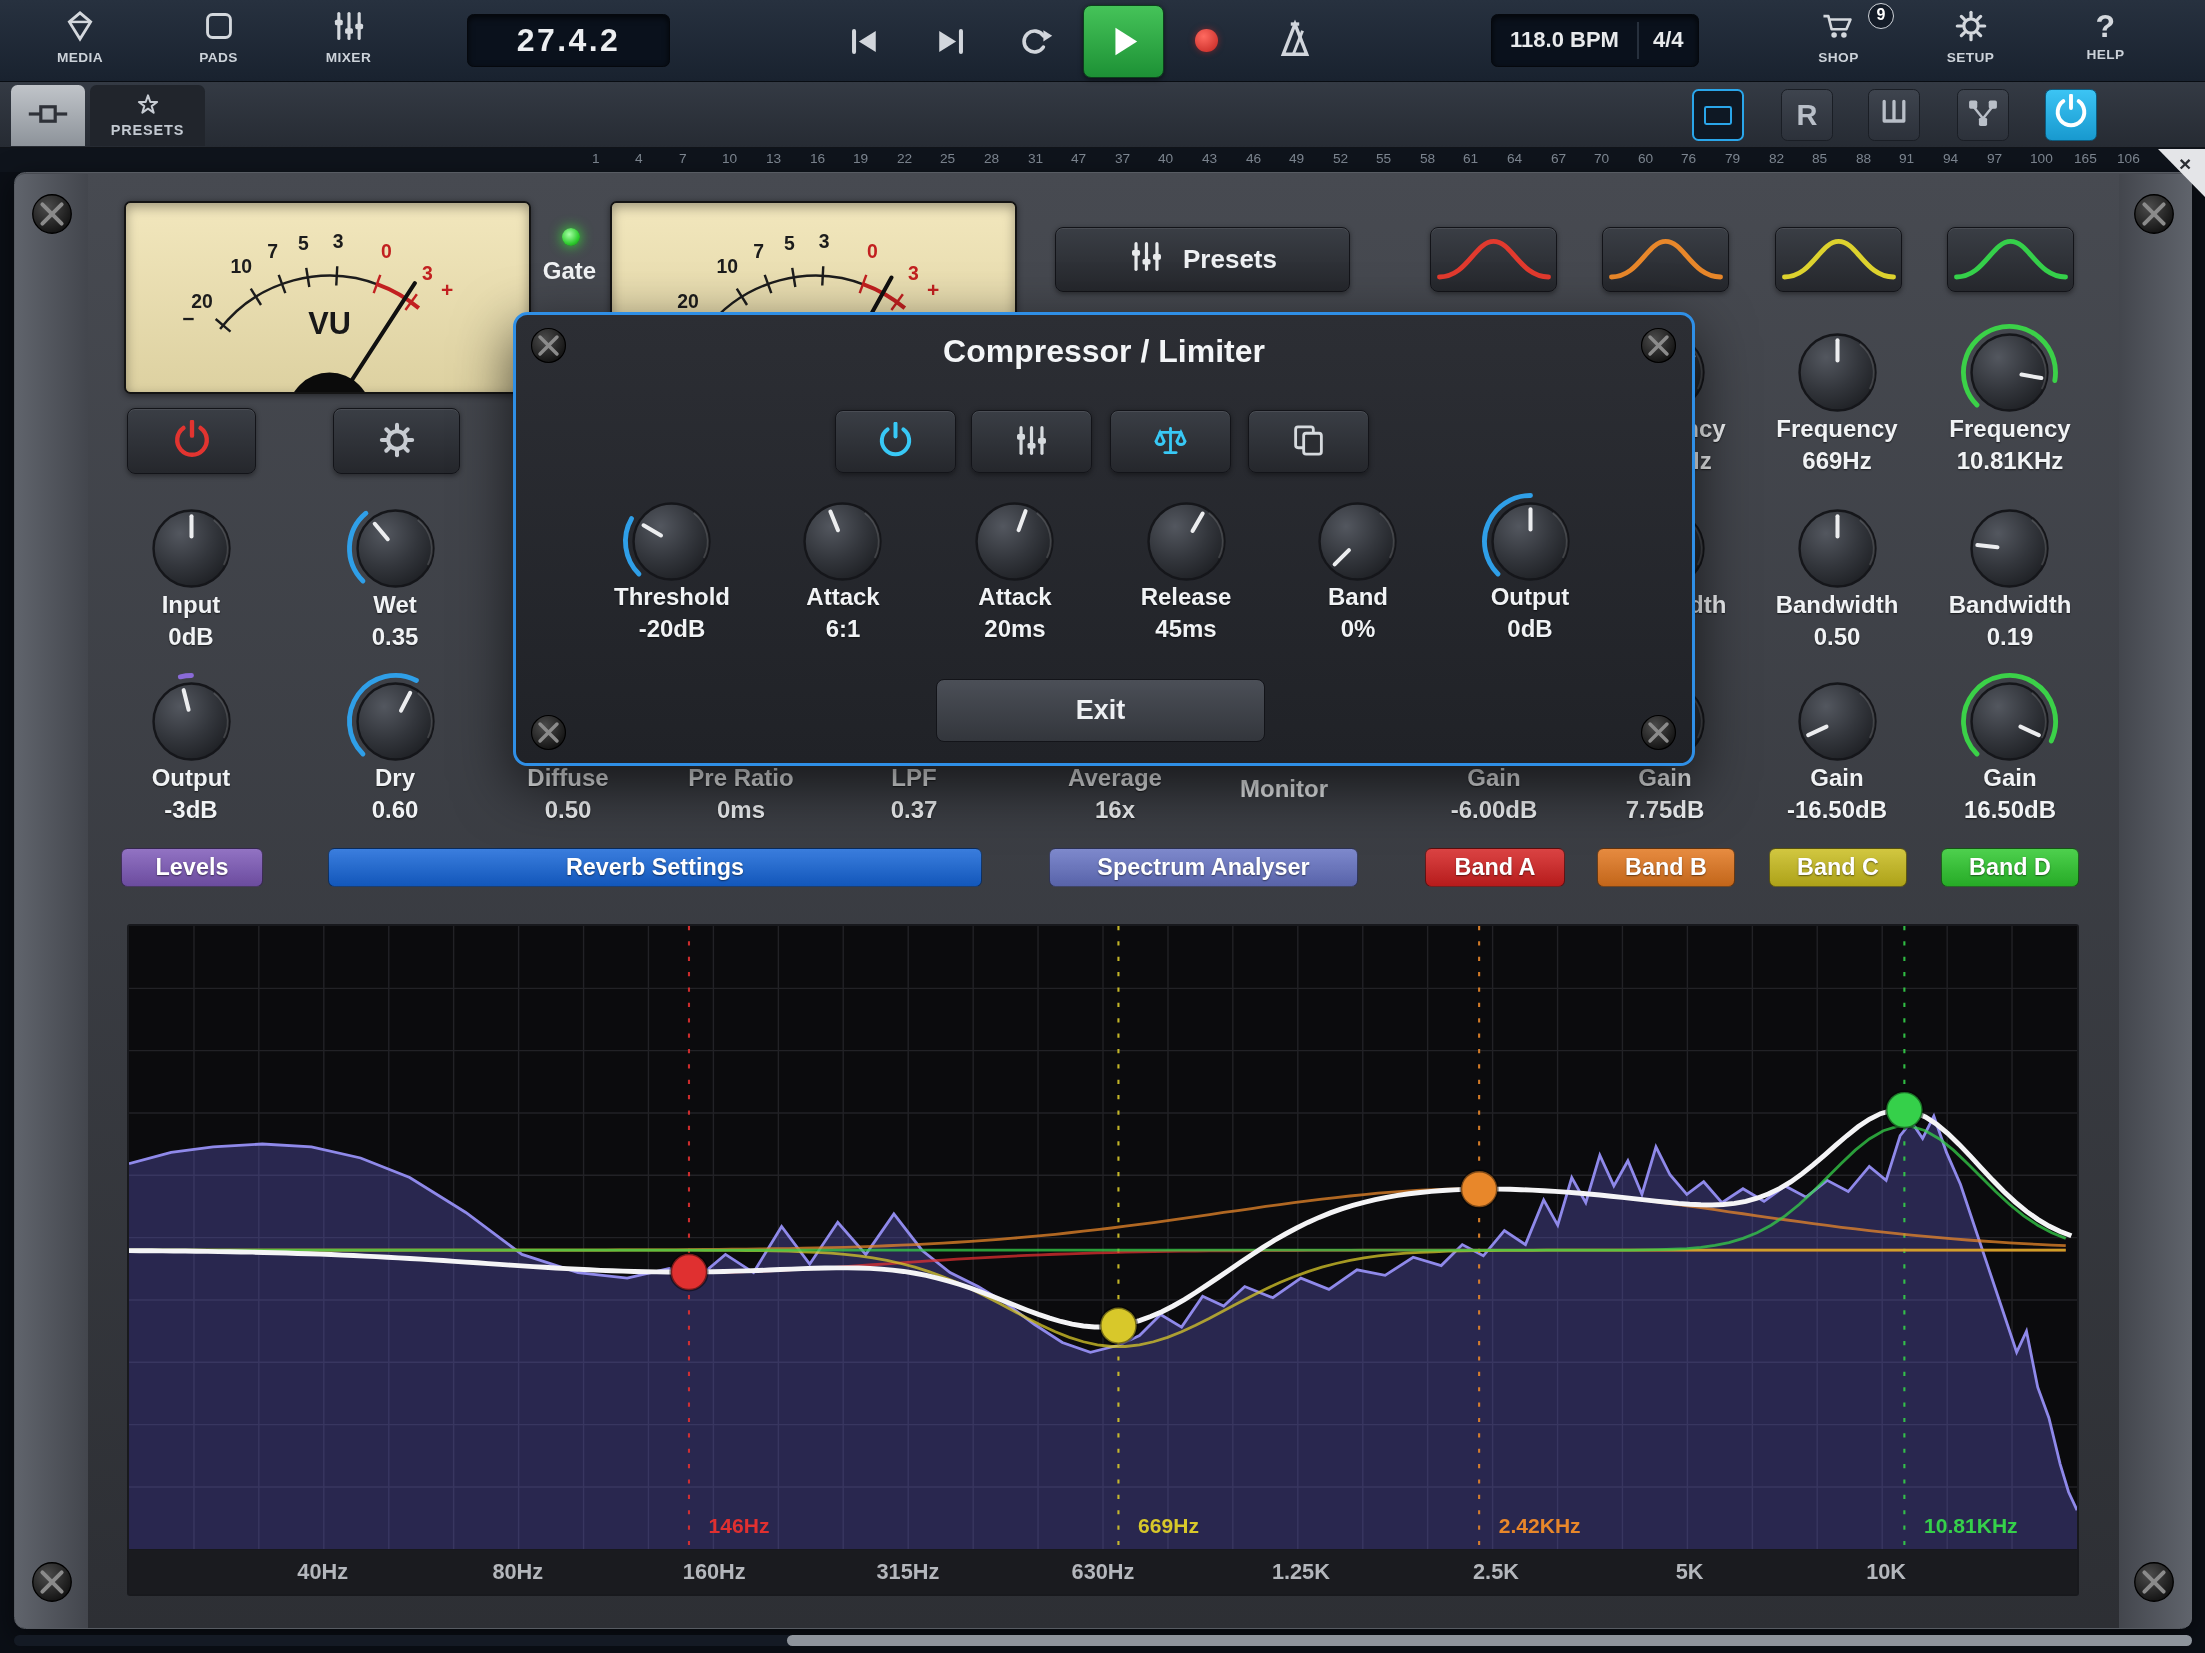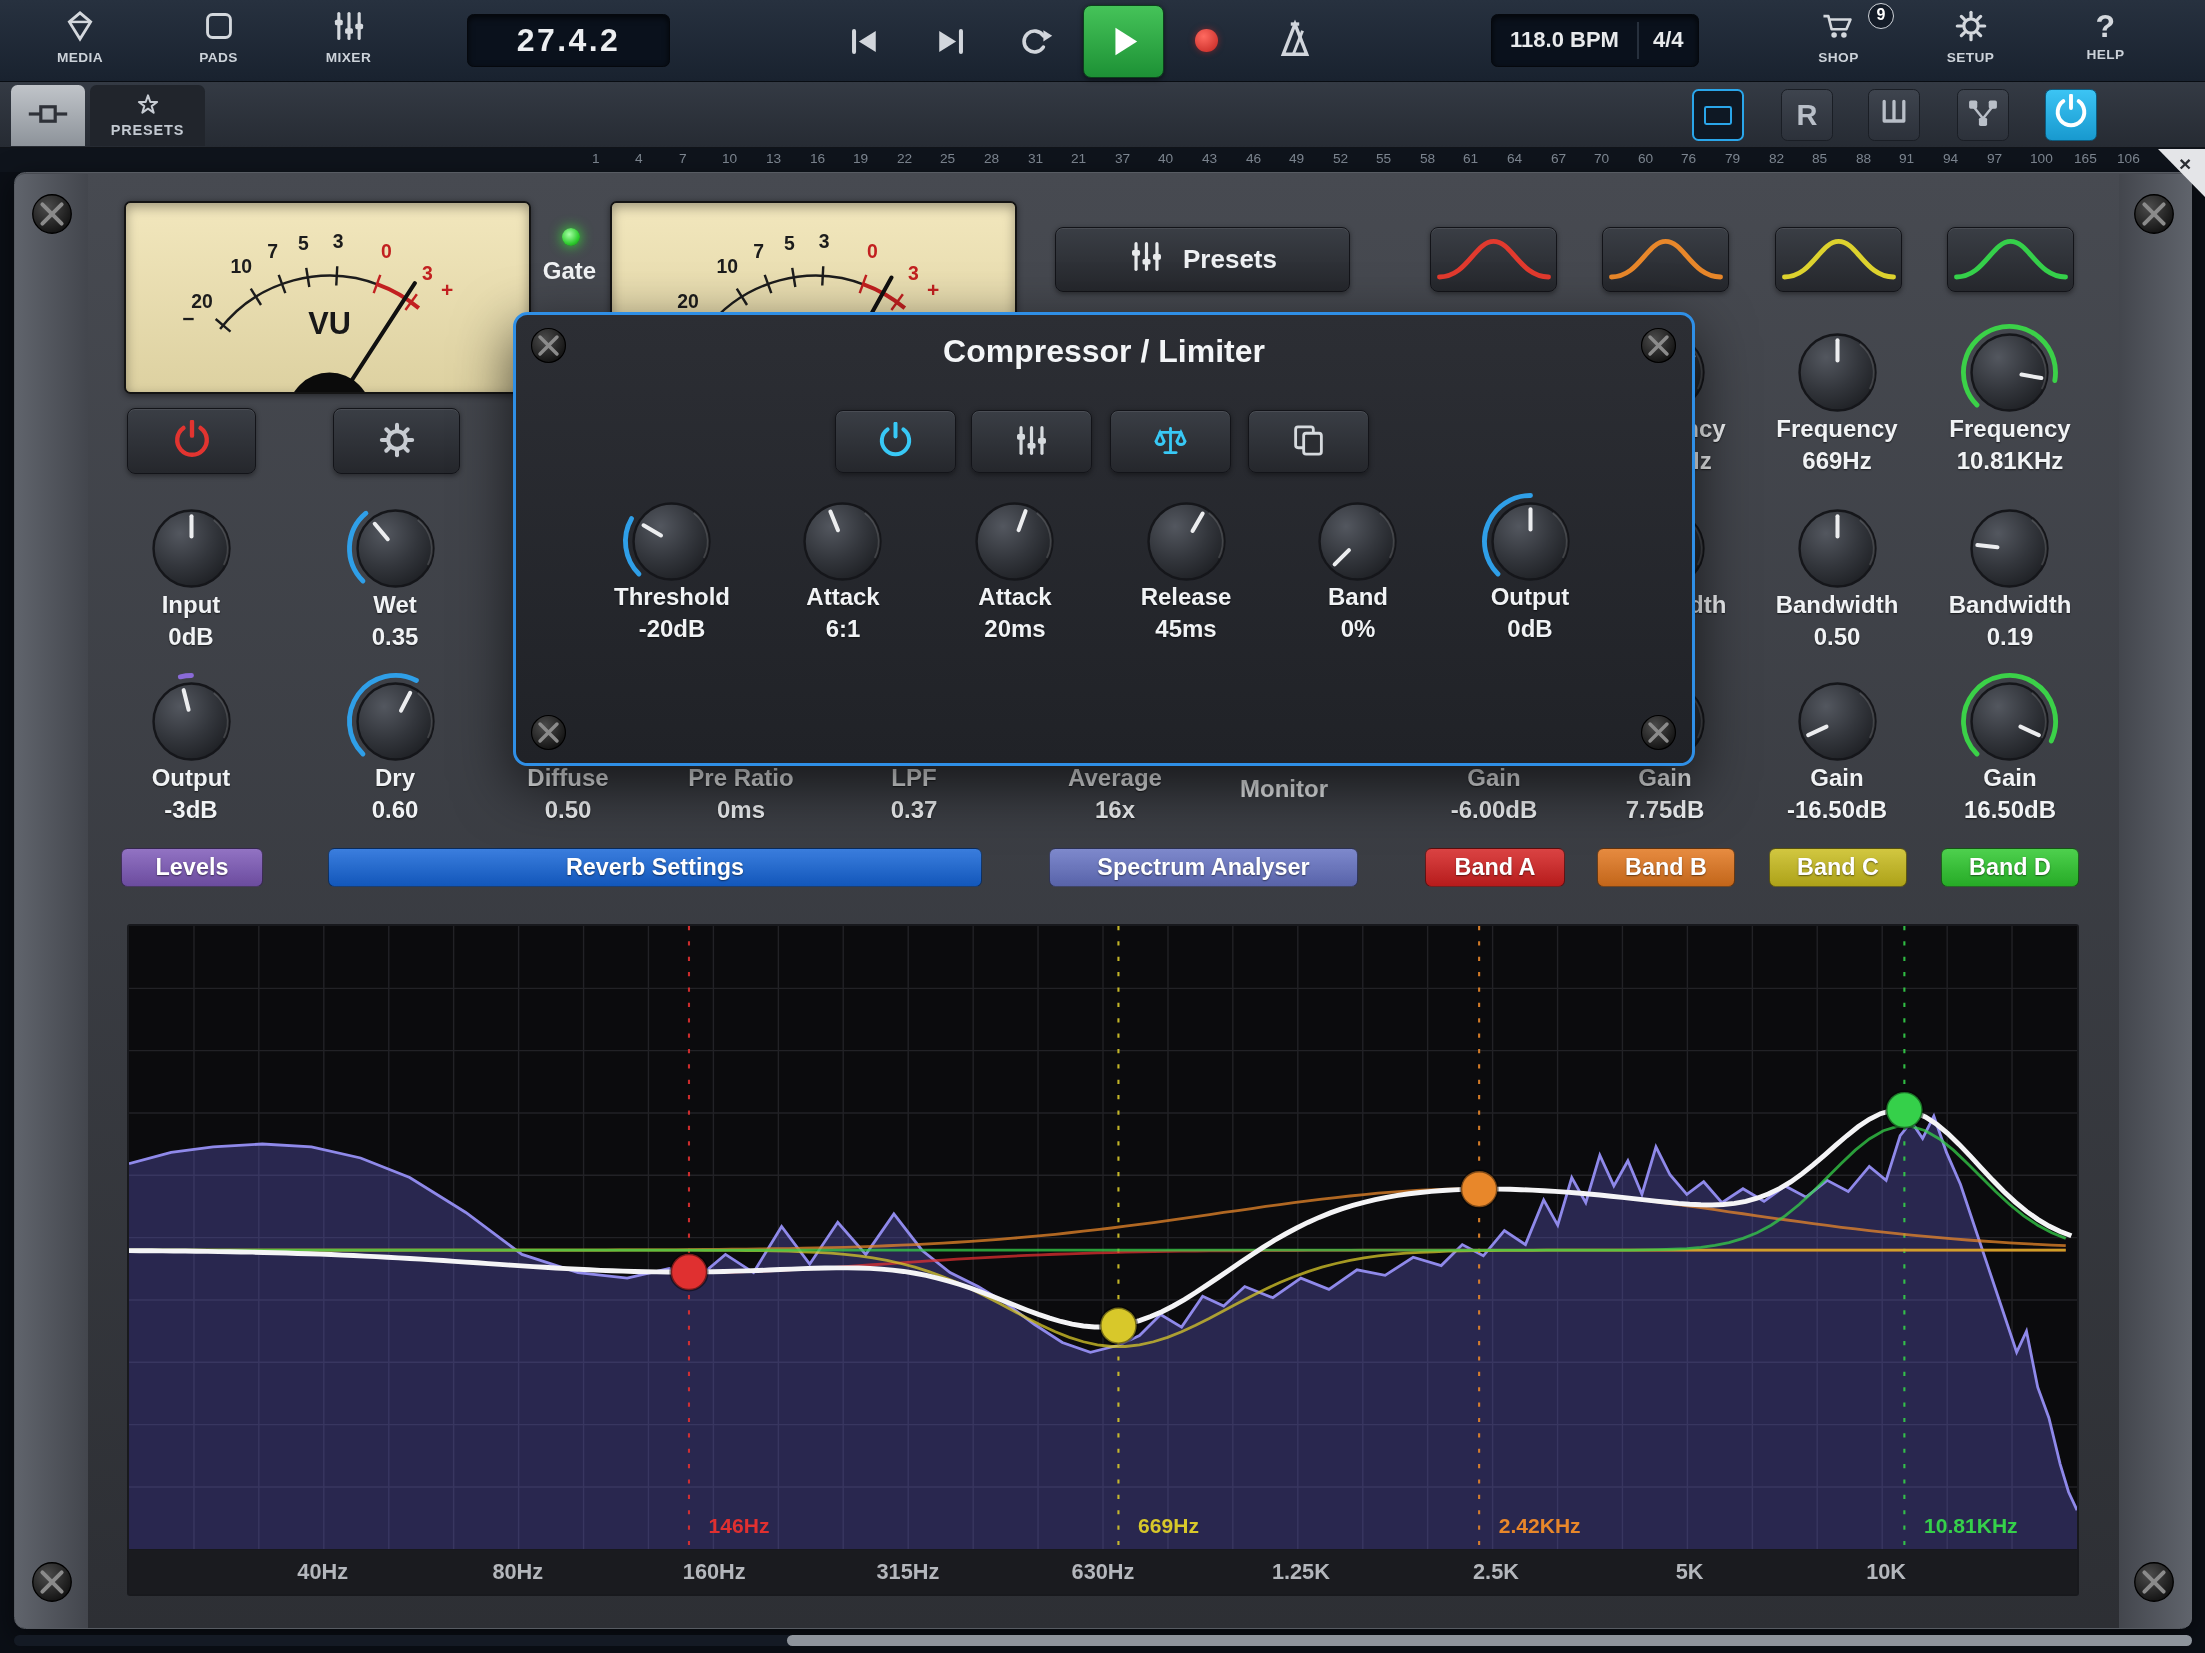--- a/index.html
+++ b/index.html
@@ -250,21 +250,21 @@
       <span class="rnum" style="left: 635px;">4</span>
       <span class="rnum" style="left: 679px;">7</span>
       <span class="rnum" style="left: 722px;">10</span>
       <span class="rnum" style="left: 766px;">13</span>
       <span class="rnum" style="left: 810px;">16</span>
       <span class="rnum" style="left: 853px;">19</span>
       <span class="rnum" style="left: 897px;">22</span>
       <span class="rnum" style="left: 940px;">25</span>
       <span class="rnum" style="left: 984px;">28</span>
       <span class="rnum" style="left: 1028px;">31</span>
-      <span class="rnum" style="left: 1071px;">21</span>
+      <span class="rnum" style="left: 1071px;">47</span>
       <span class="rnum" style="left: 1115px;">37</span>
       <span class="rnum" style="left: 1158px;">40</span>
       <span class="rnum" style="left: 1202px;">43</span>
       <span class="rnum" style="left: 1246px;">46</span>
       <span class="rnum" style="left: 1289px;">49</span>
       <span class="rnum" style="left: 1333px;">52</span>
       <span class="rnum" style="left: 1376px;">55</span>
       <span class="rnum" style="left: 1420px;">58</span>
       <span class="rnum" style="left: 1463px;">61</span>
       <span class="rnum" style="left: 1507px;">64</span>
@@ -667,20 +667,23 @@
                 <line x1="-7" y1="15" x2="7" y2="15"></line>
               </g>
             </svg></span>
       </div>
       <div class="btn-dark dlg-btn" id="db-copy">
         <span><svg width="37" height="37" viewBox="-23 -23 46 46">
               <rect x="-16" y="-17" width="22" height="26" rx="3" stroke="#d6dade" stroke-width="3.5" fill="none"></rect>
               <rect x="-6" y="-9" width="22" height="26" rx="3" stroke="#d6dade" stroke-width="3.5" fill="#2a2c31"></rect>
             </svg></span>
       </div>
+      <div id="dlgExit">
+          <span>Exit</span>
+        </div>
     <div class="screw" style="left: 13.7px; top: 12px; width: 37px; height: 37px;"><svg viewBox="-24 -24 48 48" width="100%" height="100%">
             <circle r="22" fill="url(#sgrad)" stroke="#000" stroke-width="1.5"></circle>
             <line x1="-11" y1="-11" x2="11" y2="11" stroke="#8b8b8b" stroke-width="4.5" stroke-linecap="round"></line>
             <line x1="11" y1="-11" x2="-11" y2="11" stroke="#8b8b8b" stroke-width="4.5" stroke-linecap="round"></line>
           </svg></div>
         <div class="screw" style="left: 1124px; top: 12px; width: 37px; height: 37px;"><svg viewBox="-24 -24 48 48" width="100%" height="100%">
             <circle r="22" fill="url(#sgrad)" stroke="#000" stroke-width="1.5"></circle>
             <line x1="-11" y1="-11" x2="11" y2="11" stroke="#8b8b8b" stroke-width="4.5" stroke-linecap="round"></line>
             <line x1="11" y1="-11" x2="-11" y2="11" stroke="#8b8b8b" stroke-width="4.5" stroke-linecap="round"></line>
           </svg></div>

